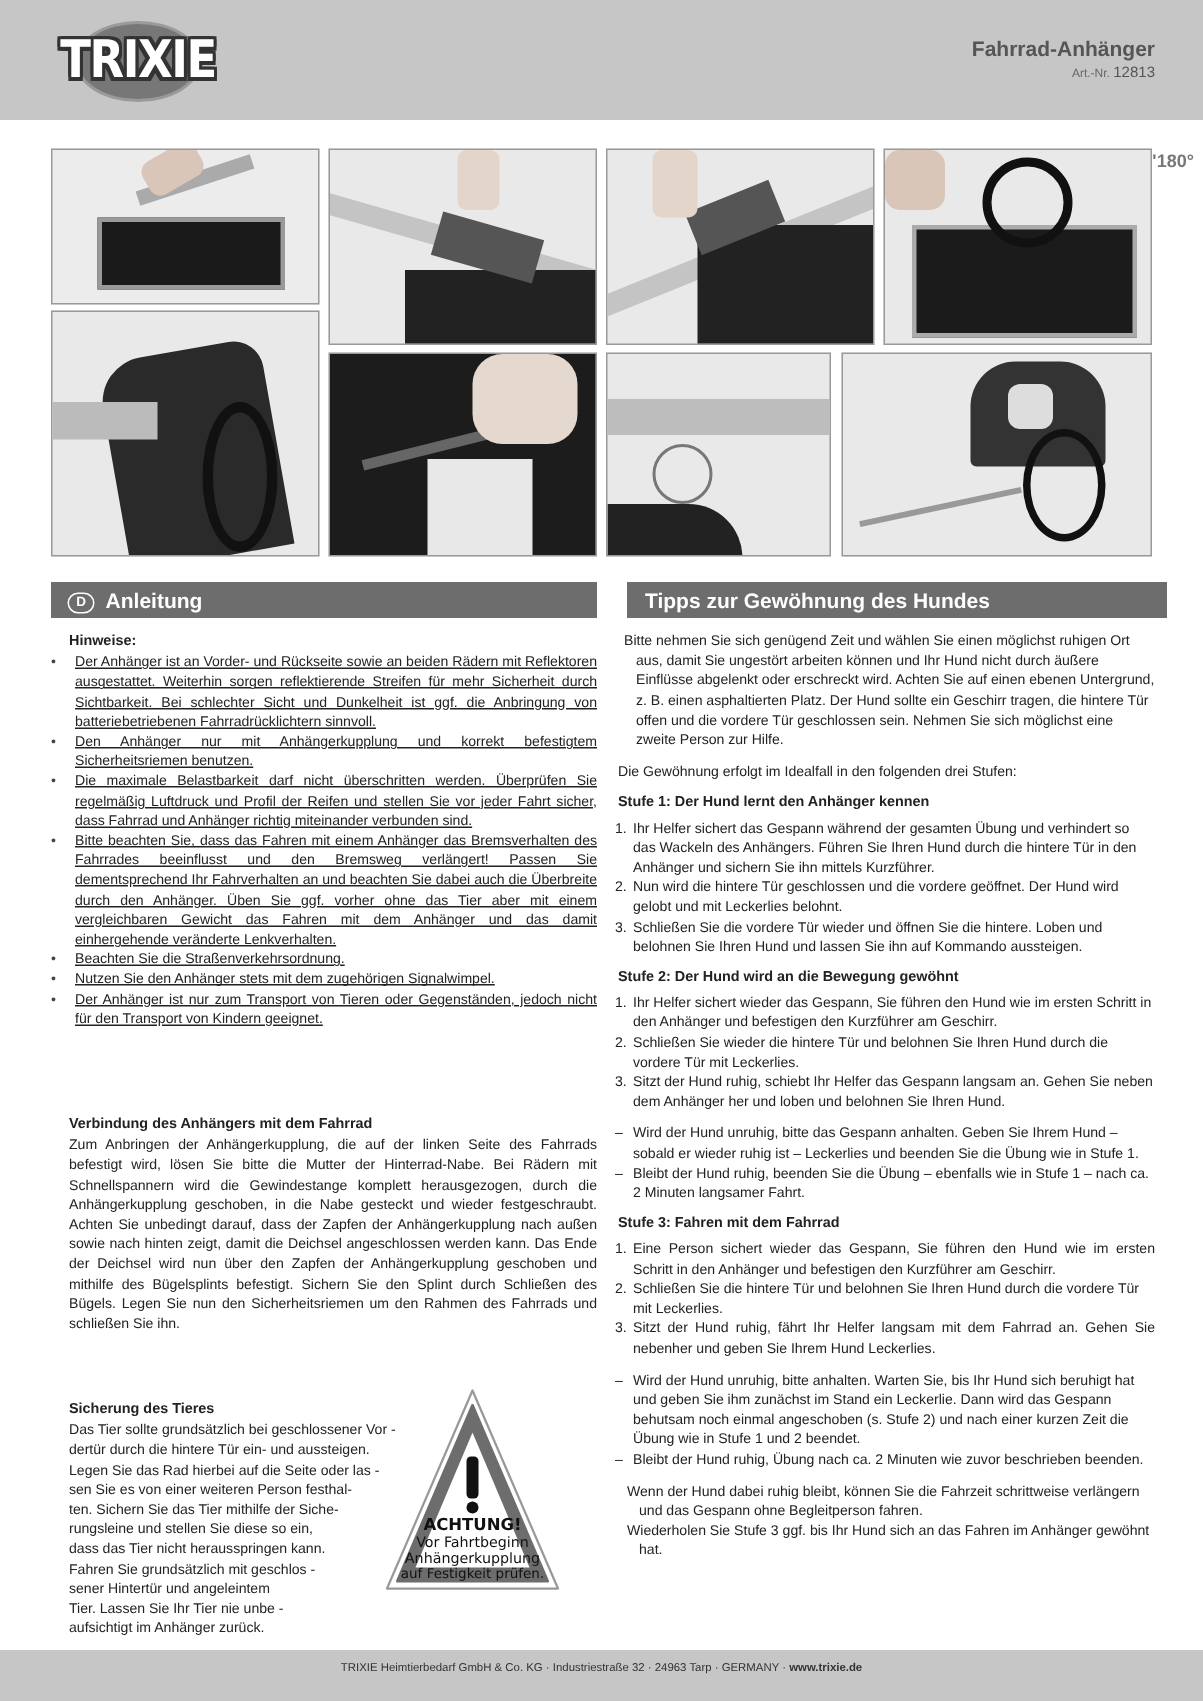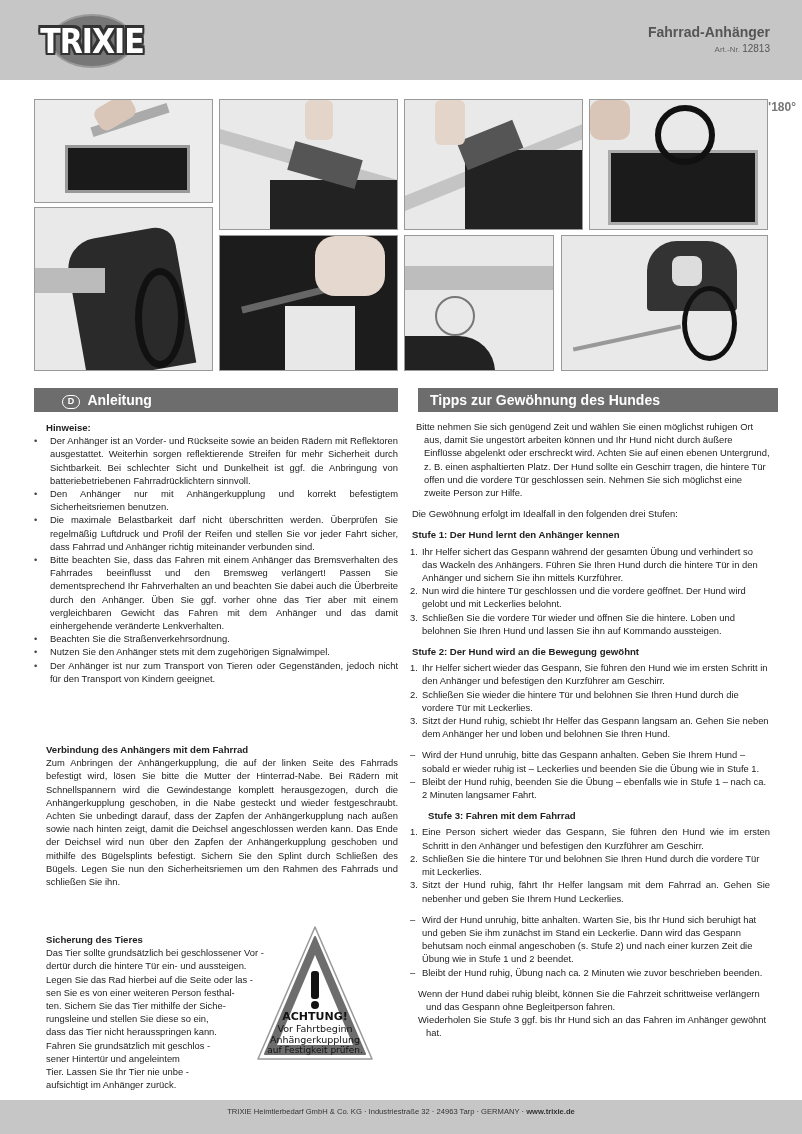--- a/index.html
+++ b/index.html
@@ -14,28 +14,28 @@
   .doc-title { position: absolute; right: 32px; top: 24px; font-size: 14px; font-weight: bold; color: #555; }
   .art-nr { position: absolute; right: 32px; top: 43px; font-size: 8px; color: #666; }
   .art-nr .num { font-size: 10px; color: #555; }
 
   
   .photo { position: absolute; border: 1px solid #999; overflow: hidden; background: #e9e9e9; }
   .photo .ph { position: absolute; }
   .klick { position: absolute; right: 6px; top: 100px; font-size: 12px; font-weight: bold; color: #777; }
 
   
-  .section-bar { position: absolute; height: 24px; background: #6d6d6d; color: #fff; font-weight: bold; font-size: 14px; line-height: 24px; padding-left: 28px; }
+  .section-bar { position: absolute; height: 24px; background: #6d6d6d; color: #fff; font-weight: bold; font-size: 14px; line-height: 24px; padding-left: 11px; }
   .d-badge { display: inline-block; width: 18px; height: 14px; border: 1.5px solid #fff; border-radius: 8px; font-size: 9px; line-height: 11px; text-align: center; margin-right: 4px; vertical-align: 1px; }
 
   
   .col { position: absolute; font-size: 9.4px; line-height: 13.2px; color: #222; }
   .col p { margin: 0; }
   .h-sub { font-weight: bold; font-size: 9.6px; margin-bottom: 6px; }
-  .bullet { position: relative; padding-left: 18px; margin-bottom: 6px; text-align: justify; }
+  .bullet { position: relative; padding-left: 18px; margin-bottom: 6px; text-align: justify; text-decoration: underline; }
   .bullet::before { content: "•"; position: absolute; left: 2px; top: 0; color: #444; }
   .num-item { position: relative; padding-left: 12px; margin-bottom: 4px; text-indent: -12px; }
   .num-item .n { display: inline-block; width: 12px; text-indent: 0; }
   .indent-p { padding-left: 14px; text-indent: -8px; margin-bottom: 4px; }
   .just { text-align: justify; }
 
   
   .warn { position: absolute; left: 255px; top: 923px; width: 120px; height: 140px; }
   .warn svg { position: absolute; left: 0; top: 0; }
   .warn-title { position: absolute; left: 0; width: 120px; top: 87px; text-align: center; font-weight: bold; font-size: 11px; color: #111; font-family: "DejaVu Sans", sans-serif; }
@@ -171,21 +171,21 @@
   <p class="num-item"><span class="n">2.</span><span>Nun wird die hintere Tür geschlossen und die vordere geöffnet. Der Hund wird gelobt und mit Leckerlies belohnt.</span></p>
   <p class="num-item" style="margin-bottom:8px;"><span class="n">3.</span><span>Schließen Sie die vordere Tür wieder und öffnen Sie die hintere. Loben und belohnen Sie Ihren Hund und lassen Sie ihn auf Kommando aussteigen.</span></p>
 
   <p class="h-sub" style="padding-left:2px;margin-bottom:3px;">Stufe 2: Der Hund wird an die Bewegung gewöhnt</p>
   <p class="num-item"><span class="n">1.</span><span>Ihr Helfer sichert wieder das Gespann, Sie führen den Hund wie im ersten Schritt in den Anhänger und befestigen den Kurzführer am Geschirr.</span></p>
   <p class="num-item"><span class="n">2.</span><span>Schließen Sie wieder die hintere Tür und belohnen Sie Ihren Hund durch die vordere Tür mit Leckerlies.</span></p>
   <p class="num-item" style="margin-bottom:8px;"><span class="n">3.</span><span>Sitzt der Hund ruhig, schiebt Ihr Helfer das Gespann langsam an. Gehen Sie neben dem Anhänger her und loben und belohnen Sie Ihren Hund.</span></p>
   <p class="num-item"><span class="n">–</span><span>Wird der Hund unruhig, bitte das Gespann anhalten. Geben Sie Ihrem Hund – sobald er wieder ruhig ist – Leckerlies und beenden Sie die Übung wie in Stufe 1.</span></p>
   <p class="num-item" style="margin-bottom:8px;"><span class="n">–</span><span>Bleibt der Hund ruhig, beenden Sie die Übung – ebenfalls wie in Stufe 1 – nach ca. 2 Minuten langsamer Fahrt.</span></p>
 
-  <p class="h-sub" style="padding-left:2px;margin-bottom:3px;margin-left:16px;">Stufe 3: Fahren mit dem Fahrrad</p>
+  <p class="h-sub" style="padding-left:2px;margin-bottom:3px;">Stufe 3: Fahren mit dem Fahrrad</p>
   <p class="num-item just"><span class="n">1.</span><span>Eine Person sichert wieder das Gespann, Sie führen den Hund wie im ersten Schritt in den Anhänger und befestigen den Kurzführer am Geschirr.</span></p>
   <p class="num-item"><span class="n">2.</span><span>Schließen Sie die hintere Tür und belohnen Sie Ihren Hund durch die vordere Tür mit Leckerlies.</span></p>
   <p class="num-item just" style="margin-bottom:8px;"><span class="n">3.</span><span>Sitzt der Hund ruhig, fährt Ihr Helfer langsam mit dem Fahrrad an. Gehen Sie nebenher und geben Sie Ihrem Hund Leckerlies.</span></p>
   <p class="num-item"><span class="n">–</span><span>Wird der Hund unruhig, bitte anhalten. Warten Sie, bis Ihr Hund sich beruhigt hat und geben Sie ihm zunächst im Stand ein Leckerlie. Dann wird das Gespann behutsam noch einmal angeschoben (s. Stufe 2) und nach einer kurzen Zeit die Übung wie in Stufe 1 und 2 beendet.</span></p>
   <p class="num-item" style="margin-bottom:8px;"><span class="n">–</span><span>Bleibt der Hund ruhig, Übung nach ca. 2 Minuten wie zuvor beschrieben beenden.</span></p>
 
   <p class="indent-p" style="padding-left:16px;">Wenn der Hund dabei ruhig bleibt, können Sie die Fahrzeit schrittweise verlängern und das Gespann ohne Begleitperson fahren.</p>
   <p class="indent-p" style="padding-left:16px;">Wiederholen Sie Stufe 3 ggf. bis Ihr Hund sich an das Fahren im Anhänger gewöhnt hat.</p>
 </div>
 

